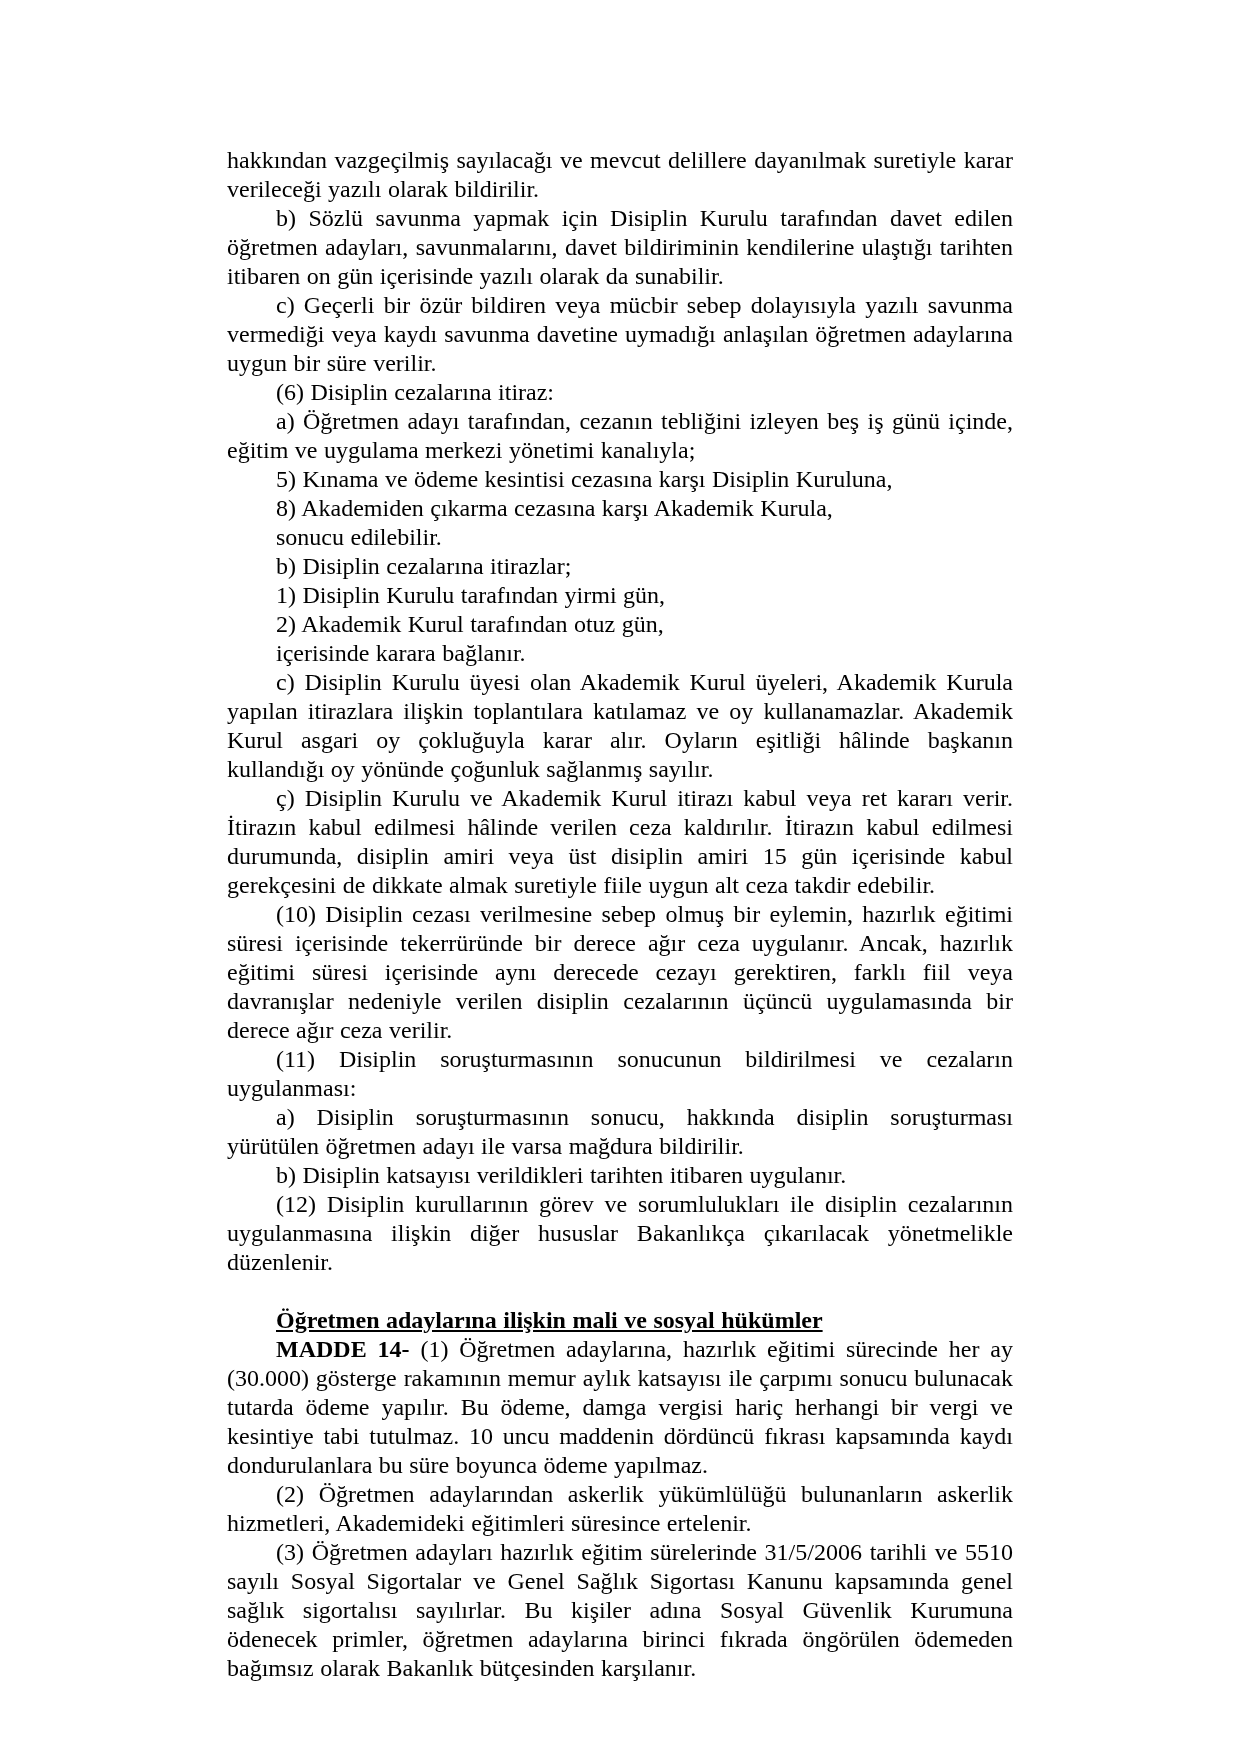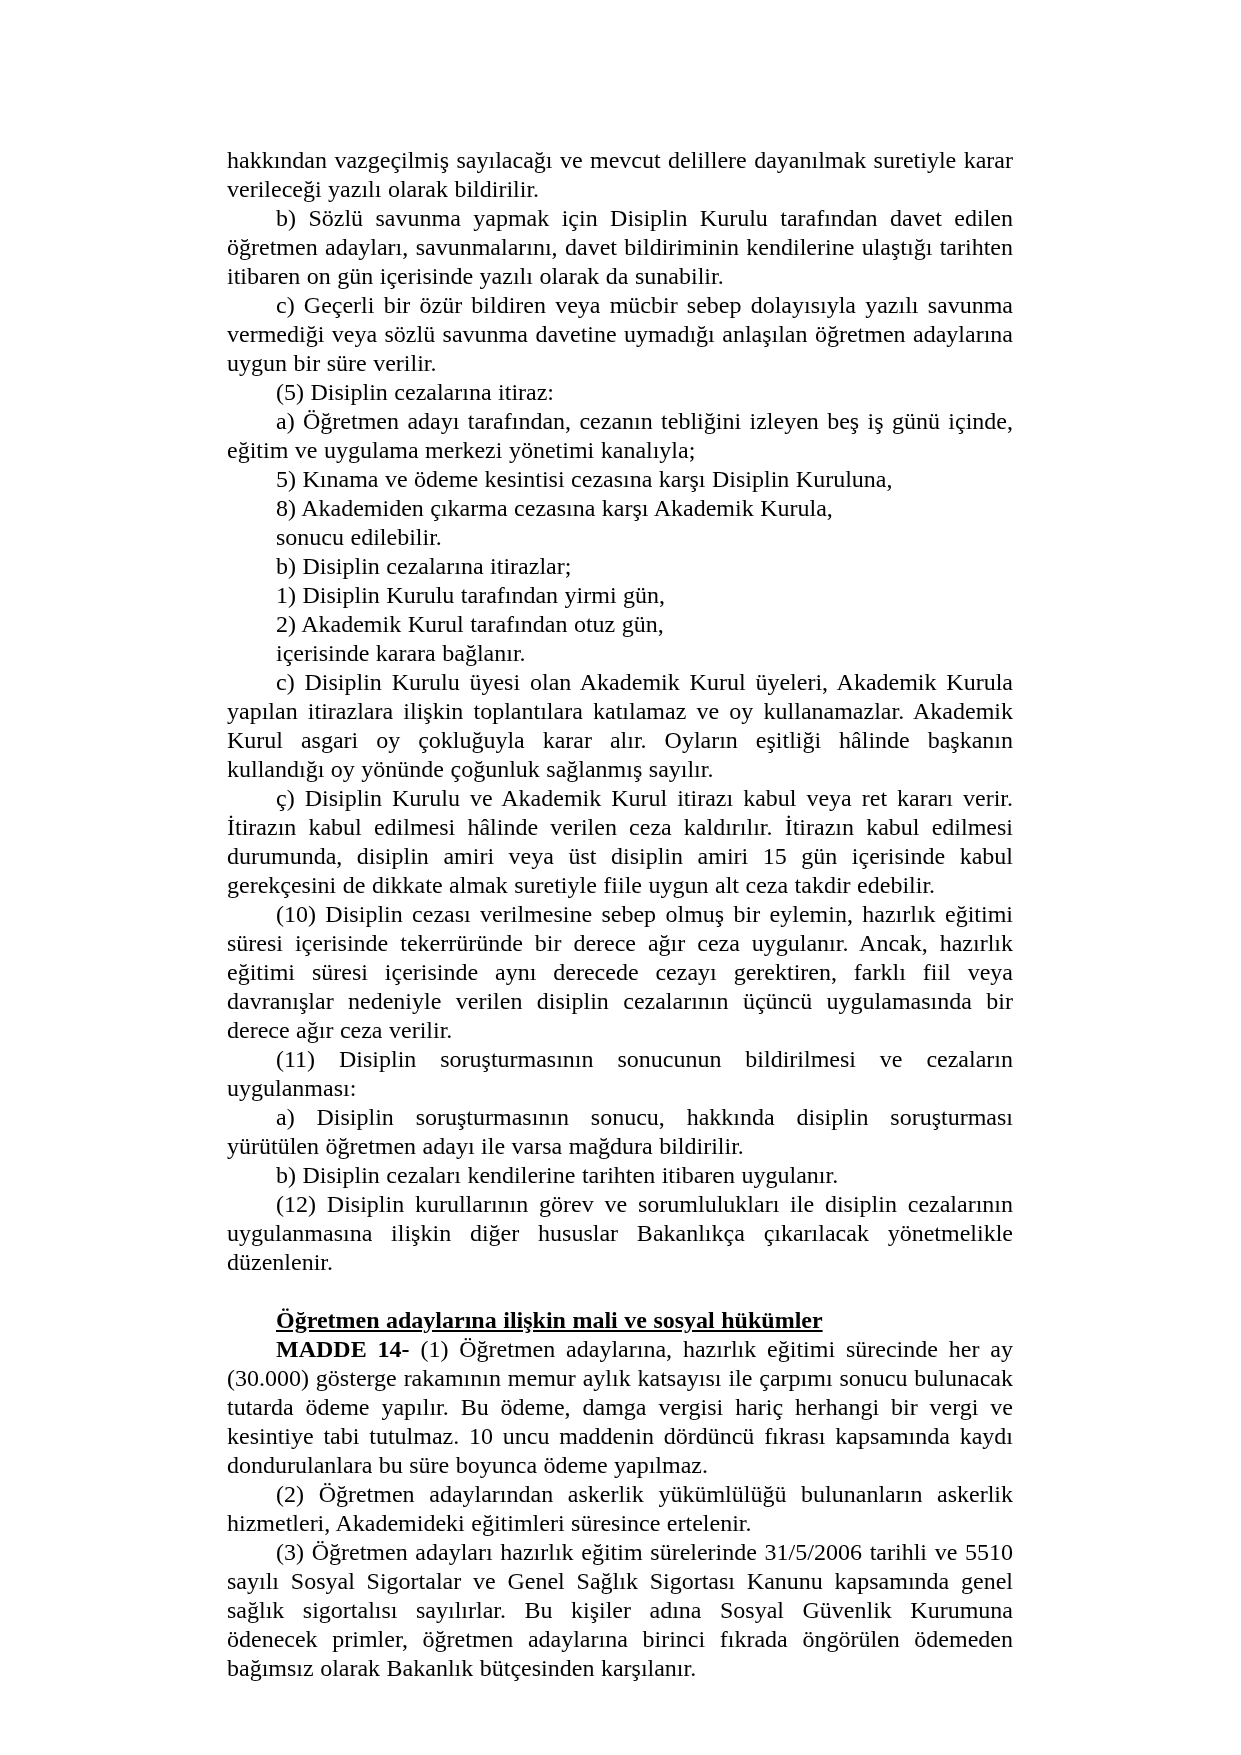--- a/index.html
+++ b/index.html
@@ -41,36 +41,36 @@
   .bold-label {
     font-weight: bold;
   }
 </style>
 </head>
 <body>
 
 <div class="page">
   <p class="no-indent">hakkından vazgeçilmiş sayılacağı ve mevcut delillere dayanılmak suretiyle karar verileceği yazılı olarak bildirilir.</p>
   <p>b) Sözlü savunma yapmak için Disiplin Kurulu tarafından davet edilen öğretmen adayları, savunmalarını, davet bildiriminin kendilerine ulaştığı tarihten itibaren on gün içerisinde yazılı olarak da sunabilir.</p>
-  <p>c) Geçerli bir özür bildiren veya mücbir sebep dolayısıyla yazılı savunma vermediği veya sözlü savunma davetine uymadığı anlaşılan öğretmen adaylarına uygun bir süre verilir.</p>
-  <p>(5) Disiplin cezalarına itiraz:</p>
+  <p>c) Geçerli bir özür bildiren veya mücbir sebep dolayısıyla yazılı savunma vermediği veya kaydı savunma davetine uymadığı anlaşılan öğretmen adaylarına uygun bir süre verilir.</p>
+  <p>(6) Disiplin cezalarına itiraz:</p>
   <p>a) Öğretmen adayı tarafından, cezanın tebliğini izleyen beş iş günü içinde, eğitim ve uygulama merkezi yönetimi kanalıyla;</p>
   <p>5) Kınama ve ödeme kesintisi cezasına karşı Disiplin Kuruluna,</p>
   <p>8) Akademiden çıkarma cezasına karşı Akademik Kurula,</p>
   <p>sonucu edilebilir.</p>
   <p>b) Disiplin cezalarına itirazlar;</p>
   <p>1) Disiplin Kurulu tarafından yirmi gün,</p>
   <p>2) Akademik Kurul tarafından otuz gün,</p>
   <p>içerisinde karara bağlanır.</p>
   <p>c) Disiplin Kurulu üyesi olan Akademik Kurul üyeleri, Akademik Kurula yapılan itirazlara ilişkin toplantılara katılamaz ve oy kullanamazlar. Akademik Kurul asgari oy çokluğuyla karar alır. Oyların eşitliği hâlinde başkanın kullandığı oy yönünde çoğunluk sağlanmış sayılır.</p>
   <p>ç) Disiplin Kurulu ve Akademik Kurul itirazı kabul veya ret kararı verir. İtirazın kabul edilmesi hâlinde verilen ceza kaldırılır. İtirazın kabul edilmesi durumunda, disiplin amiri veya üst disiplin amiri 15 gün içerisinde kabul gerekçesini de dikkate almak suretiyle fiile uygun alt ceza takdir edebilir.</p>
   <p>(10) Disiplin cezası verilmesine sebep olmuş bir eylemin, hazırlık eğitimi süresi içerisinde tekerrüründe bir derece ağır ceza uygulanır. Ancak, hazırlık eğitimi süresi içerisinde aynı derecede cezayı gerektiren, farklı fiil veya davranışlar nedeniyle verilen disiplin cezalarının üçüncü uygulamasında bir derece ağır ceza verilir.</p>
   <p>(11) Disiplin soruşturmasının sonucunun bildirilmesi ve cezaların uygulanması:</p>
   <p>a) Disiplin soruşturmasının sonucu, hakkında disiplin soruşturması yürütülen öğretmen adayı ile varsa mağdura bildirilir.</p>
-  <p>b) Disiplin cezaları kendilerine tarihten itibaren uygulanır.</p>
+  <p>b) Disiplin katsayısı verildikleri tarihten itibaren uygulanır.</p>
   <p>(12) Disiplin kurullarının görev ve sorumlulukları ile disiplin cezalarının uygulanmasına ilişkin diğer hususlar Bakanlıkça çıkarılacak yönetmelikle düzenlenir.</p>
 
   <p class="section-heading">Öğretmen adaylarına ilişkin mali ve sosyal hükümler</p>
 
   <p><span class="bold-label">MADDE 14-</span><span> (1) Öğretmen adaylarına, hazırlık eğitimi sürecinde her ay (30.000) gösterge rakamının memur aylık katsayısı ile çarpımı sonucu bulunacak tutarda ödeme yapılır. Bu ödeme, damga vergisi hariç herhangi bir vergi ve kesintiye tabi tutulmaz. 10 uncu maddenin dördüncü fıkrası kapsamında kaydı dondurulanlara bu süre boyunca ödeme yapılmaz.</span></p>
 
   <p>(2) Öğretmen adaylarından askerlik yükümlülüğü bulunanların askerlik hizmetleri, Akademideki eğitimleri süresince ertelenir.</p>
   <p>(3) Öğretmen adayları hazırlık eğitim sürelerinde 31/5/2006 tarihli ve 5510 sayılı Sosyal Sigortalar ve Genel Sağlık Sigortası Kanunu kapsamında genel sağlık sigortalısı sayılırlar. Bu kişiler adına Sosyal Güvenlik Kurumuna ödenecek primler, öğretmen adaylarına birinci fıkrada öngörülen ödemeden bağımsız olarak Bakanlık bütçesinden karşılanır.</p>
 </div>
 

